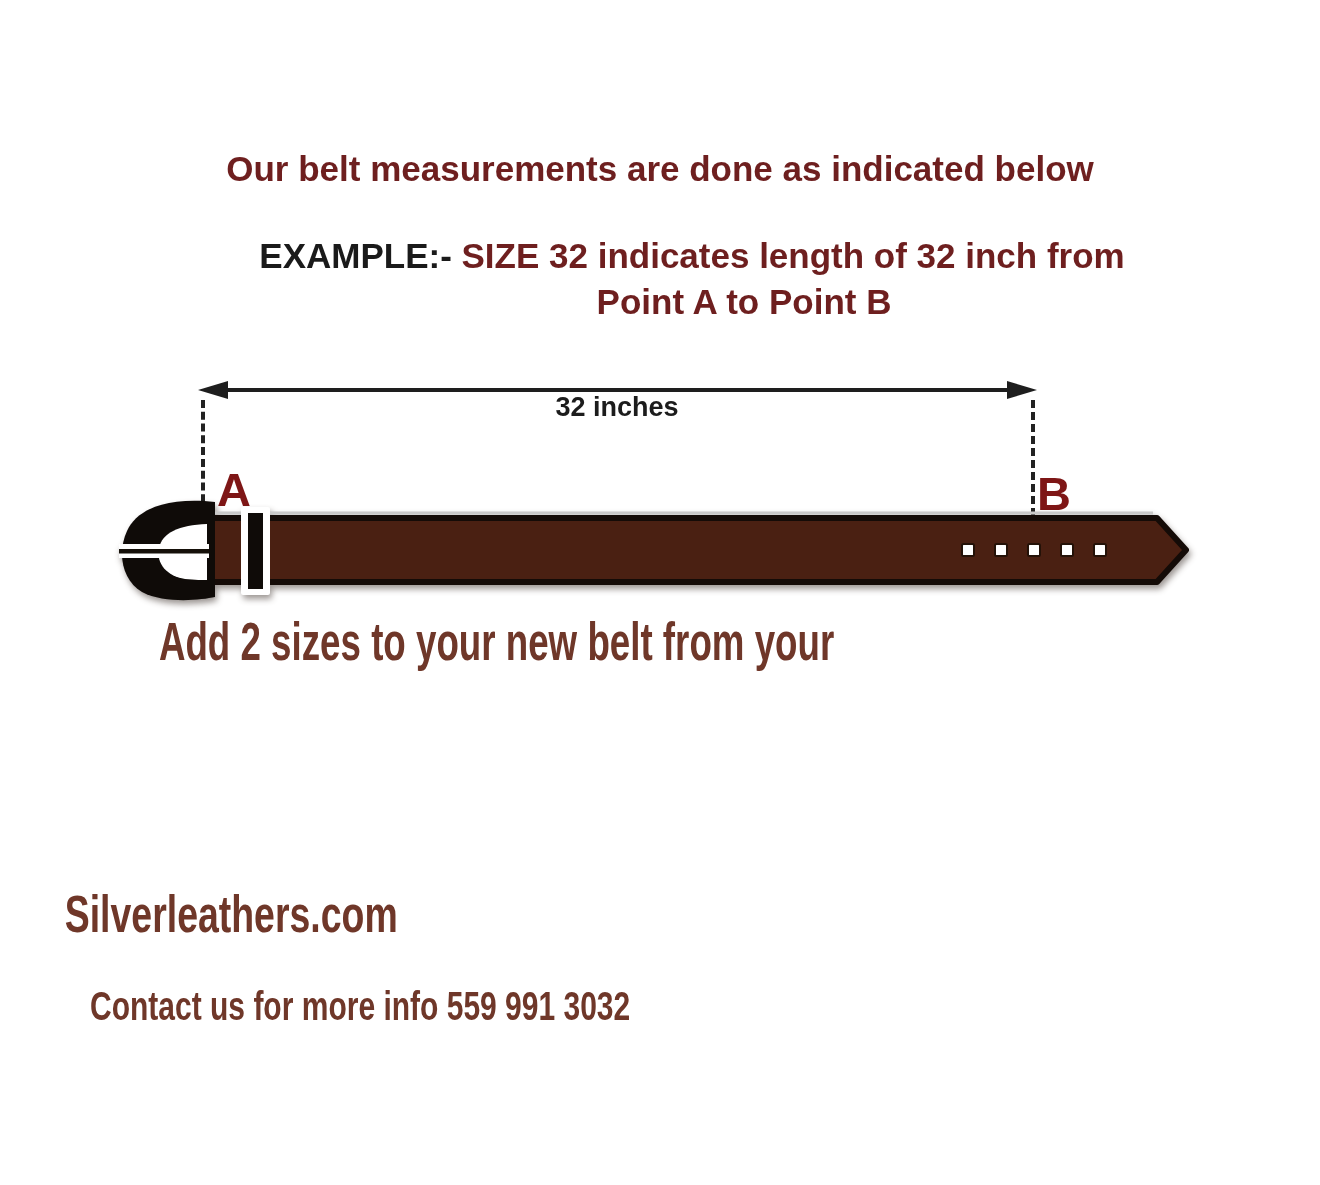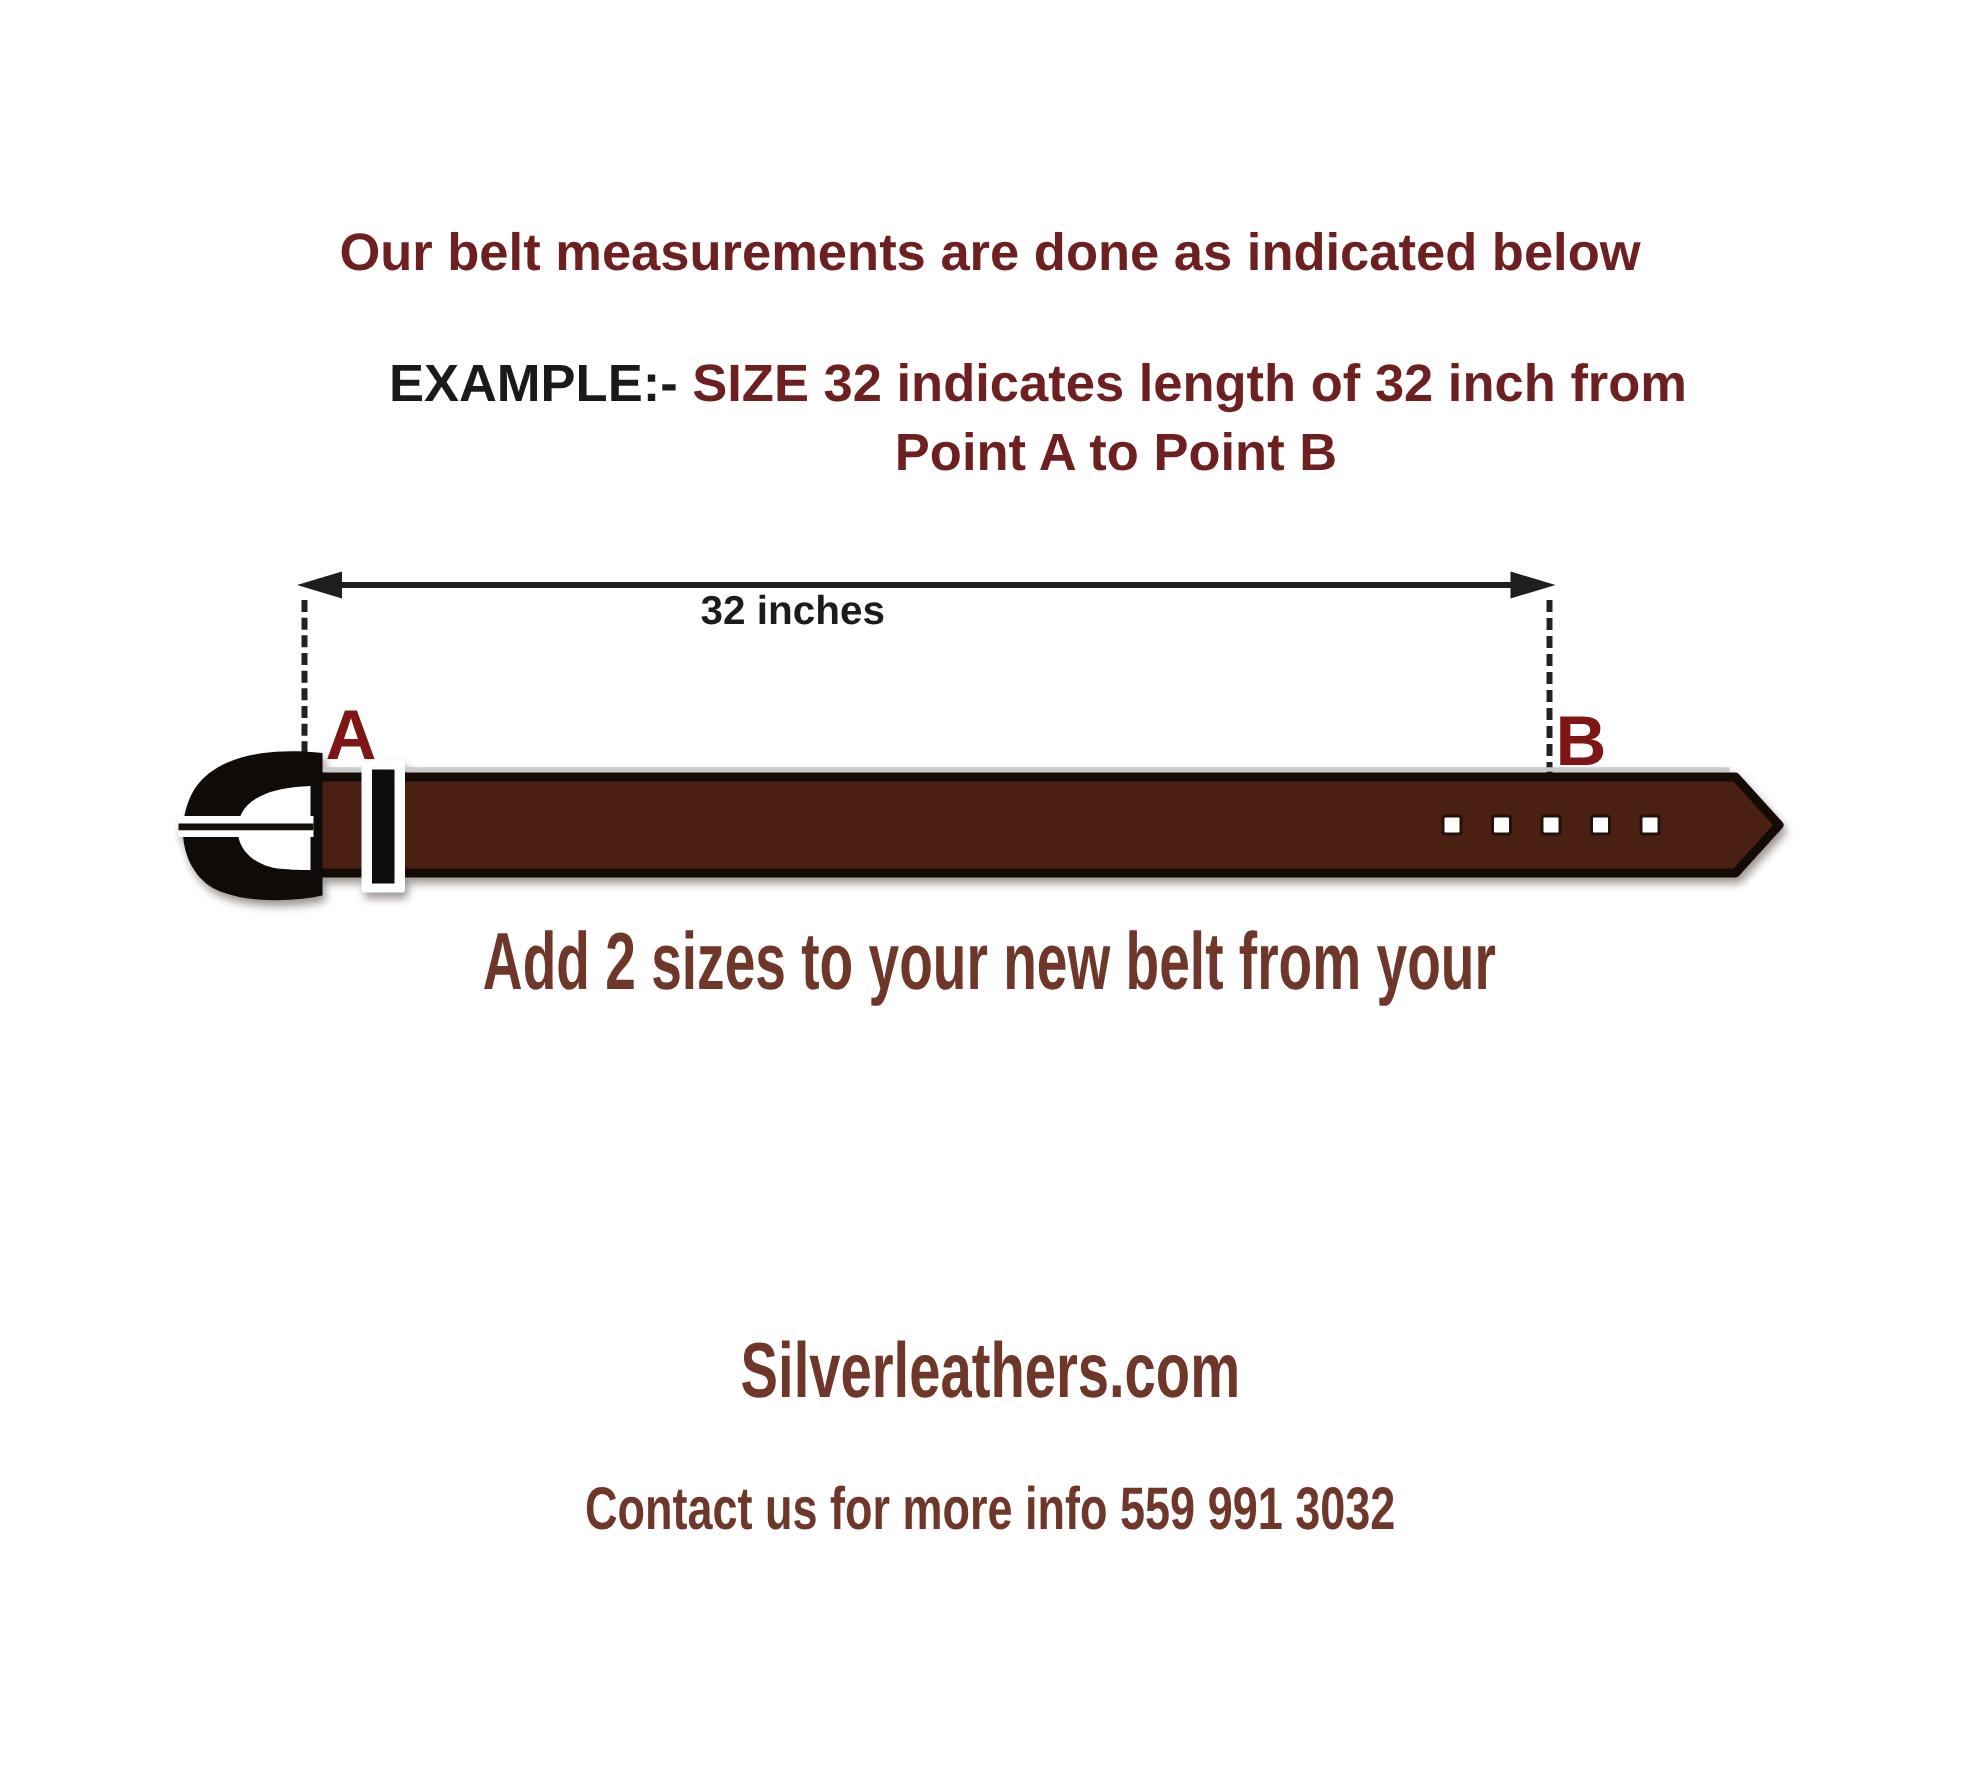--- a/index.html
+++ b/index.html
@@ -29,20 +29,21 @@
   }
   .example-prefix { color: var(--heading-black, #1a1a1a); }
   .example-line2 { transform: translateX(52px); }
 
   .arrow-svg { left: 190px; top: 377px; }
   .arrow-stroke { stroke: #1e1e1e; stroke-width: 4; }
   .arrow-fill { fill: #1e1e1e; }
 
   .measure-label {
     left: 467px; top: 392px; width: 300px;
+    text-align: center;
     font-size: 27px; font-weight: bold;
     color: #1c1c1c;
   }
 
   .guide-line {
     width: 0; border-left: 4px dashed #222222;
   }
   .guide-a { left: 201px; top: 400px; height: 114px; }
   .guide-b { left: 1031px; top: 400px; height: 116px; }
 
@@ -67,21 +68,21 @@
   .buckle-body { fill: #0f0b08; }
   .buckle-window { fill: #ffffff; }
   .prong-band { fill: #ffffff; }
   .prong-line { fill: #151009; }
   .keeper-outer { fill: #ffffff; }
   .keeper-bar { fill: #0f0b08; }
   .belt-hole { fill: #ffffff; stroke: #241208; stroke-width: 2; }
 
   .brown-text {
     left: 0; width: 1320px;
-    text-align: center;
+    text-align: left;
     font-weight: bold;
     color: var(--body-brown, #6f3729);
   }
   .condensed { display: inline-block; transform: scaleX(0.70); transform-origin: 50% 50%; white-space: nowrap; }
   .sizing-note { top: 603px; font-size: 54px; line-height: 77px; }
   .sizing-note .condensed { transform: scaleX(0.68); }
   .sizing-example { top: 827px; font-size: 50px; line-height: 56px; }
   .sizing-example .condensed { transform: scaleX(0.72); }
   .website { top: 887px; font-size: 52px; line-height: 54px; }
   .website .condensed { transform: scaleX(0.72); }

